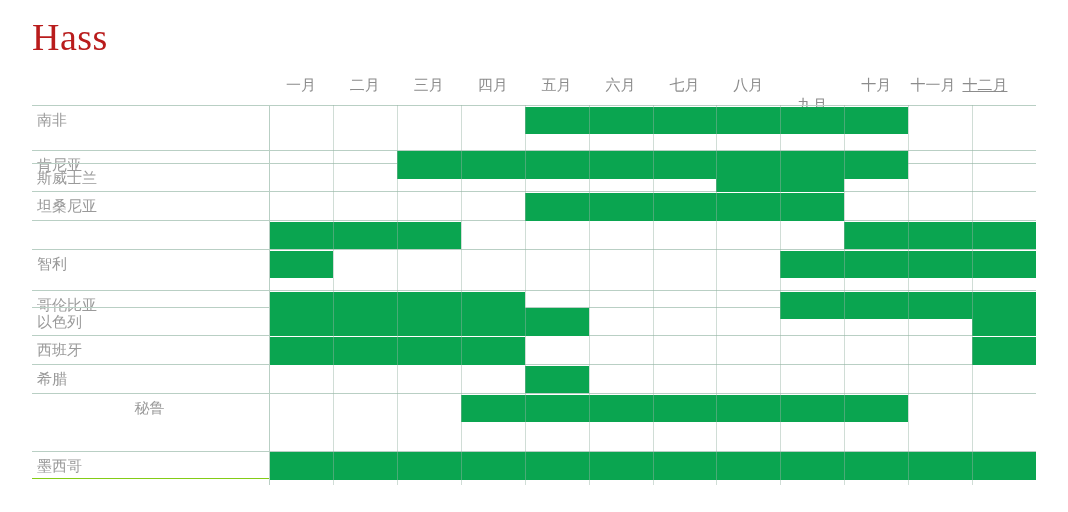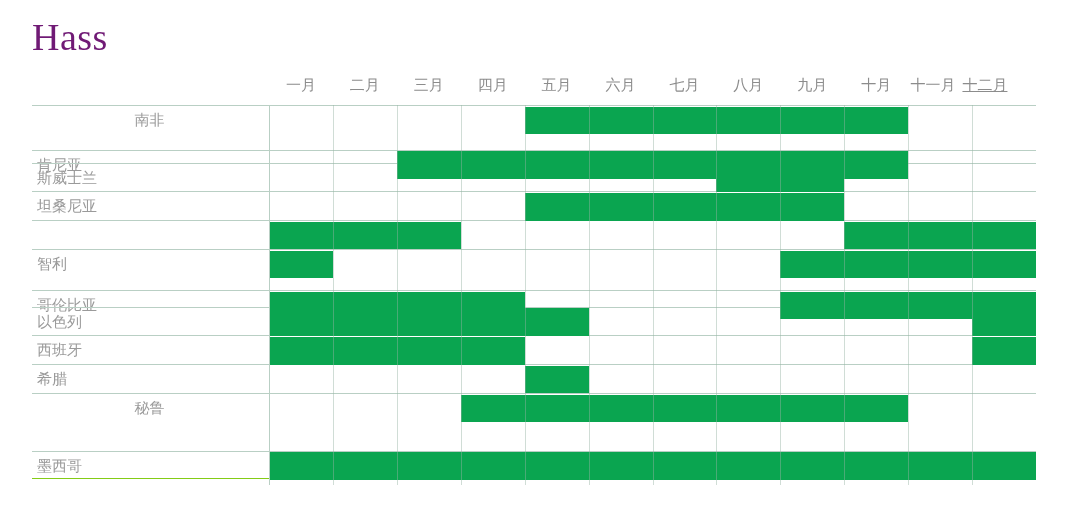--- a/index.html
+++ b/index.html
@@ -23,21 +23,21 @@
 
   
   #chart-title {
     position: absolute;
     left: 32px;
     top: 14px;
     font-family: "Liberation Serif", "DejaVu Serif", serif;
     font-size: 38px;
     line-height: 46px;
     font-weight: 400;
-    color: #701a75;
+    color: #b91c1c;
     letter-spacing: 0.5px;
     white-space: nowrap;
   }
 
   
   #calendar {
     position: absolute;
     left: 32px;
     top: 70px;
     width: 1004px;
@@ -141,29 +141,29 @@
 
     <div id="month-header">
         <div class="month-label" style="left: 237px; width: 63.9167px;">一月</div>
         <div class="month-label" style="left: 300.917px; width: 63.9167px;">二月</div>
         <div class="month-label" style="left: 364.833px; width: 63.9167px;">三月</div>
         <div class="month-label" style="left: 428.75px; width: 63.9167px;">四月</div>
         <div class="month-label" style="left: 492.667px; width: 63.9167px;">五月</div>
         <div class="month-label" style="left: 556.583px; width: 63.9167px;">六月</div>
         <div class="month-label" style="left: 620.5px; width: 63.9167px;">七月</div>
         <div class="month-label" style="left: 684.417px; width: 63.9167px;">八月</div>
-        <div class="month-label" style="left: 748.333px; width: 63.9167px;">九月</div>
+        <div class="month-label" style="left: 748.333px; width: 63.9167px; margin-top: 20px;">九月</div>
         <div class="month-label" style="left: 812.25px; width: 63.9167px;">十月</div>
         <div class="month-label" style="left: 869px; width: 63.9167px;">十一月</div>
         <div class="month-label" style="left: 921px; width: 63.9167px; text-decoration: underline;">十二月</div>
       </div>
 
     <div id="grid-body">
       <div id="label-divider"></div>
-    <div class="row" style="top: 0px; text-align: center;">
+    <div class="row" style="top: 0px;">
           <div class="row-label">南非</div>
           <div class="bar" style="left: 492.667px; width: 383.5px; background: rgb(10, 165, 80);"></div>
         </div>
         <div class="row" style="top: 28.8px; margin-top: 16px;">
           <div class="row-label">肯尼亚</div>
           <div class="bar" style="left: 364.833px; width: 511.333px; background: rgb(10, 165, 80);"></div>
         </div>
         <div class="row" style="top: 57.6px;">
           <div class="row-label">斯威士兰</div>
           <div class="bar" style="left: 684.417px; width: 127.833px; background: rgb(10, 165, 80);"></div>

